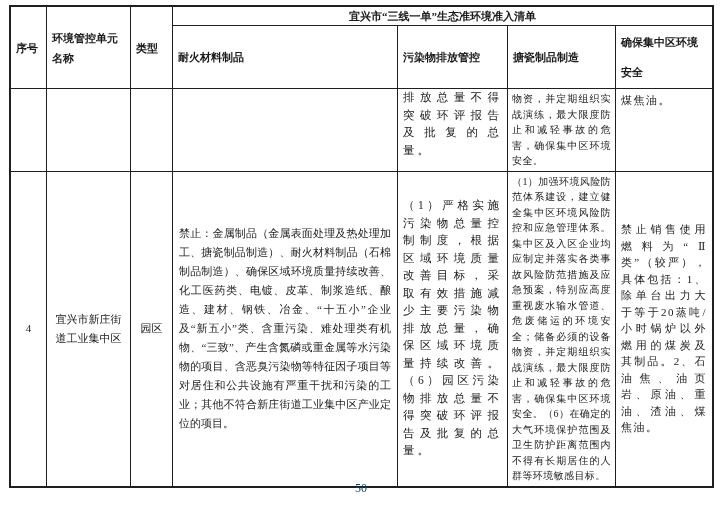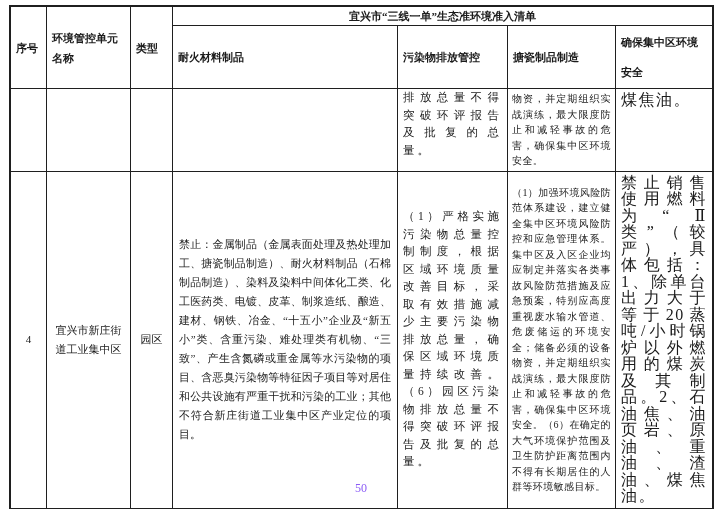--- a/index.html
+++ b/index.html
@@ -28,25 +28,25 @@
   }
   td.title-cell{
     text-align:center;font-weight:bold;font-size:11px;line-height:15px;padding:1px;
   }
   td.hdr-resource{line-height:30px;}
   td.center{text-align:center;}
   td.body-just{text-align:justify;text-justify:inter-character;}
   td.col-spatial{font-size:11px;line-height:19px;padding:3px 6px;}
   td.col-emission{font-size:11.5px;letter-spacing:3px;line-height:17.5px;padding:0 5px;}
   td.col-risk{font-size:10px;letter-spacing:0.4px;line-height:15.5px;padding:2px 4px;}
-  td.col-resource{font-size:16px;letter-spacing:1.5px;line-height:16.5px;padding:3px 5px;}
+  td.col-resource{font-size:11px;letter-spacing:1.5px;line-height:16.5px;padding:3px 5px;}
   td.vtop{vertical-align:top;}
   .page-number{
     position:absolute;left:0;right:0;top:481px;
-    text-align:center;font-size:12px;color:#8b5cf6;
+    text-align:center;font-size:12px;color:#0c4a6e;
   }
 </style>
 </head>
 <body>
 
 <table class="doc-table outer">
   <colgroup>
     <col style="width:36px">
     <col style="width:84px">
     <col style="width:42px">
@@ -74,21 +74,21 @@
     <td></td>
     <td></td>
     <td class="body-just col-emission vtop">排放总量不得突破环评报告及批复的总量。</td>
     <td class="body-just col-risk vtop">物资，并定期组织实战演练，最大限度防止和减轻事故的危害，确保集中区环境安全。</td>
     <td class="body-just col-resource vtop">煤焦油。</td>
   </tr>
   <tr style="height:304px">
     <td class="center">4</td>
     <td class="center">宜兴市新庄街道工业集中区</td>
     <td class="center">园区</td>
-    <td class="body-just col-spatial">禁止：金属制品（金属表面处理及热处理加工、搪瓷制品制造）、耐火材料制品（石棉制品制造）、染料及染料中间体化工类、化工医药类、电镀、皮革、制浆造纸、酿造、建材、钢铁、冶金、“十五小”企业及“新五小”类、含重污染、难处理类有机物、“三致”、产生含氮磷或重金属等水污染物的项目、含恶臭污染物等特征因子项目等对居住和公共设施有严重干扰和污染的工业；其他不符合新庄街道工业集中区产业定位的项目。</td>
+    <td class="body-just col-spatial">禁止：金属制品（金属表面处理及热处理加工、搪瓷制品制造）、耐火材料制品（石棉制品制造）、确保区域环境质量持续改善、化工医药类、电镀、皮革、制浆造纸、酿造、建材、钢铁、冶金、“十五小”企业及“新五小”类、含重污染、难处理类有机物、“三致”、产生含氮磷或重金属等水污染物的项目、含恶臭污染物等特征因子项目等对居住和公共设施有严重干扰和污染的工业；其他不符合新庄街道工业集中区产业定位的项目。</td>
     <td class="body-just col-emission">（1）严格实施污染物总量控制制度，根据区域环境质量改善目标，采取有效措施减少主要污染物排放总量，确保区域环境质量持续改善。（6）园区污染物排放总量不得突破环评报告及批复的总量。</td>
     <td class="body-just col-risk">（1）加强环境风险防范体系建设，建立健全集中区环境风险防控和应急管理体系。集中区及入区企业均应制定并落实各类事故风险防范措施及应急预案，特别应高度重视废水输水管道、危废储运的环境安全；储备必须的设备物资，并定期组织实战演练，最大限度防止和减轻事故的危害，确保集中区环境安全。（6）在确定的大气环境保护范围及卫生防护距离范围内不得有长期居住的人群等环境敏感目标。</td>
     <td class="body-just col-resource">禁止销售使用燃料为“Ⅱ类”（较严），具体包括：1、除单台出力大于等于20蒸吨/小时锅炉以外燃用的煤炭及其制品。2、石油焦、油页岩、原油、重油、渣油、煤焦油。</td>
   </tr>
 </tbody>
   </table>
 
 <div class="page-number">50</div>
 
 </body></html>

